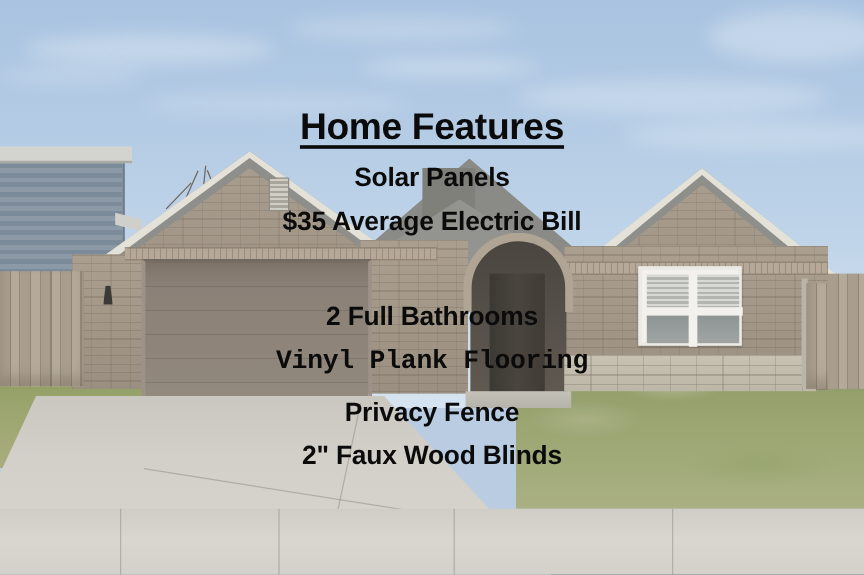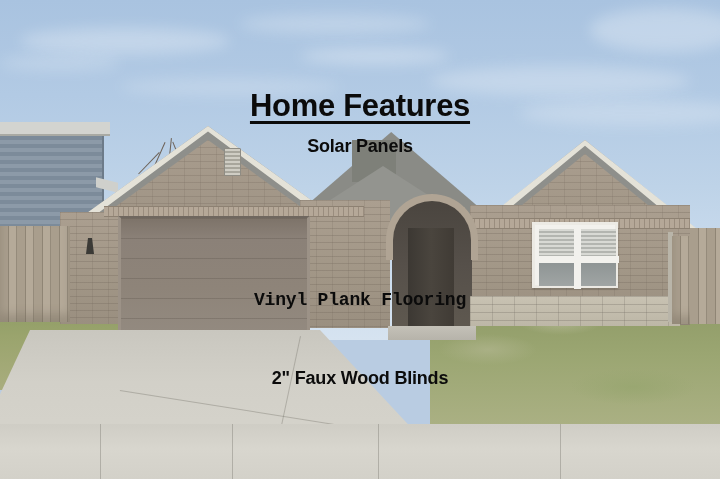--- a/index.html
+++ b/index.html
@@ -397,21 +397,21 @@
     letter-spacing: -0.3px;
     line-height: 1;
     text-decoration: underline;
     text-underline-offset: 5px;
     text-decoration-thickness: 3px;
   }
   .feature-line {
     position: absolute;
     left: 0;
     width: 720px;
-    font-size: 18px;
+    font-size: 22px;
     font-weight: bold;
     letter-spacing: -0.2px;
     line-height: 1;
   }
   .fl0 { top: 137px; }
   .fl1 { top: 174px; }
   .fl2 { top: 215px; }
   .fl3 { top: 253px; }
   .fl4 { top: 291px; font-family: Liberation Mono, monospace; }
   .fl5 { top: 333px; }
@@ -504,17 +504,20 @@
   <div class="sidewalk">
     <div class="sj" style="left:100px"></div>
     <div class="sj" style="left:232px"></div>
     <div class="sj" style="left:378px"></div>
     <div class="sj" style="left:560px"></div>
   </div>
 
   <div class="features">
     <div class="features-title">Home Features</div>
     <div class="feature-line fl0">Solar Panels</div>
+    <div class="feature-line fl1">$35 Average Electric Bill</div>
+    <div class="feature-line fl3">2 Full Bathrooms</div>
     <div class="feature-line fl4">Vinyl Plank Flooring</div>
+    <div class="feature-line fl5">Privacy Fence</div>
     <div class="feature-line fl6">2" Faux Wood Blinds</div>
   </div>
 
 </div>
 
 </body></html>

